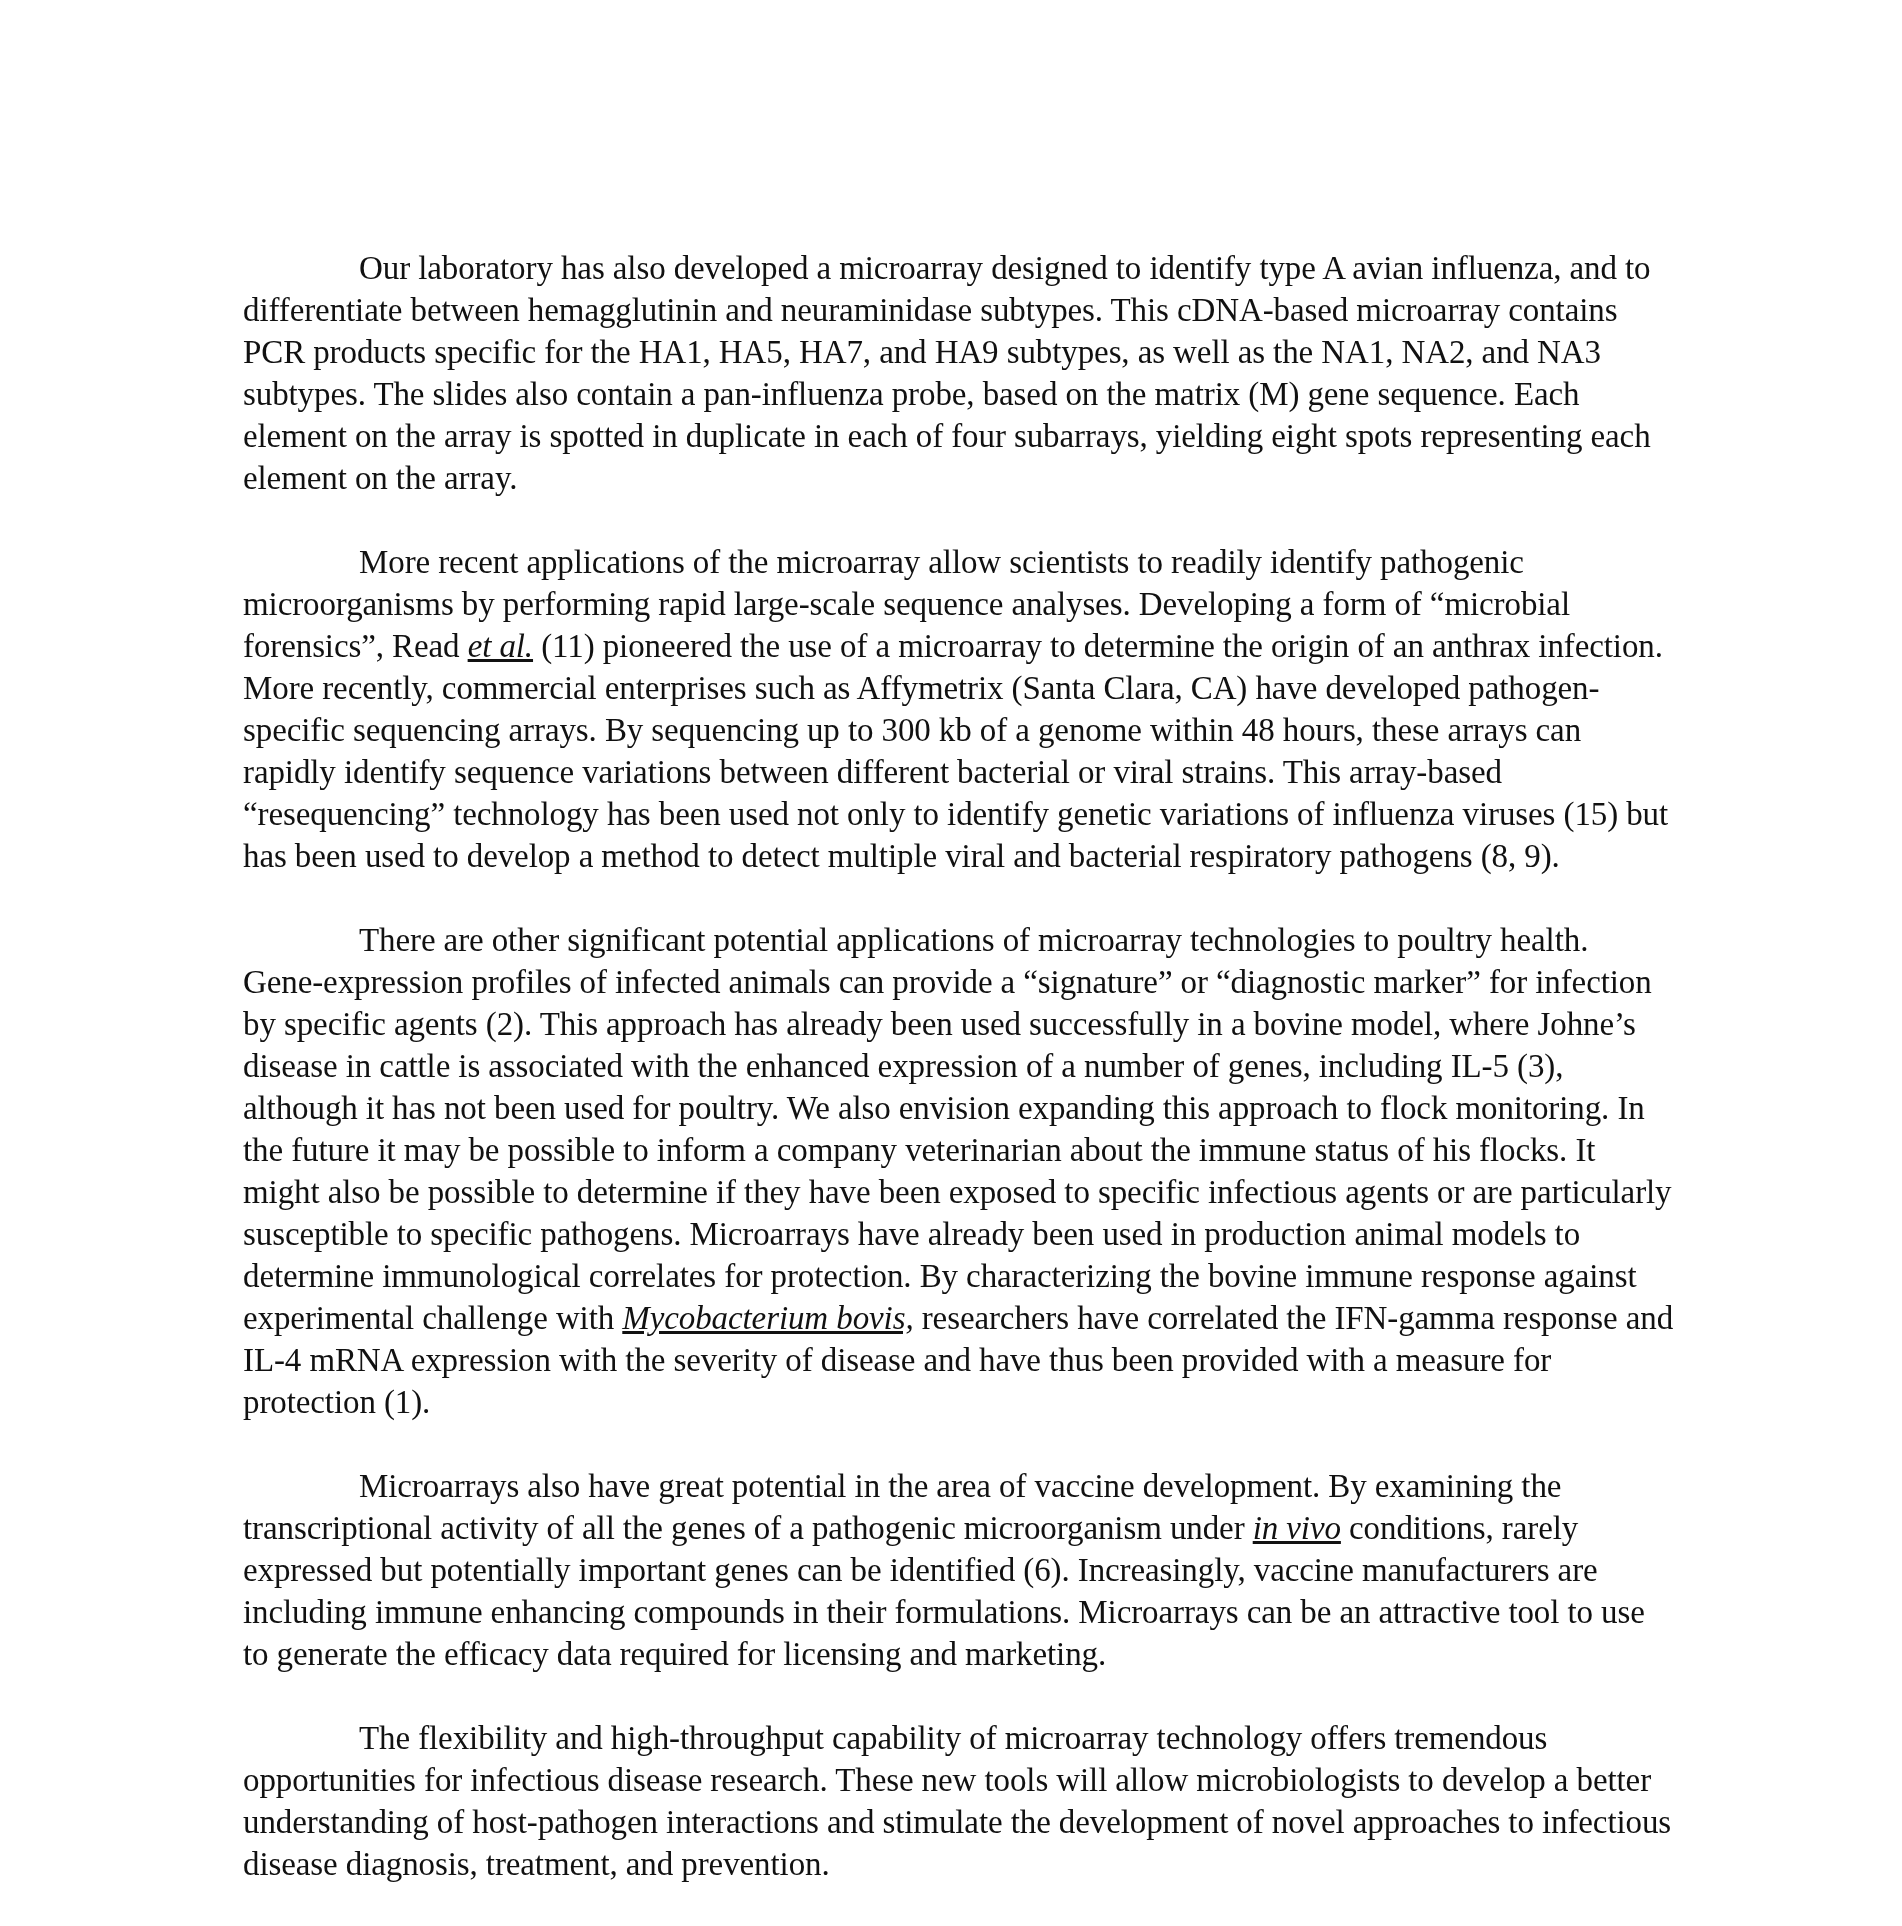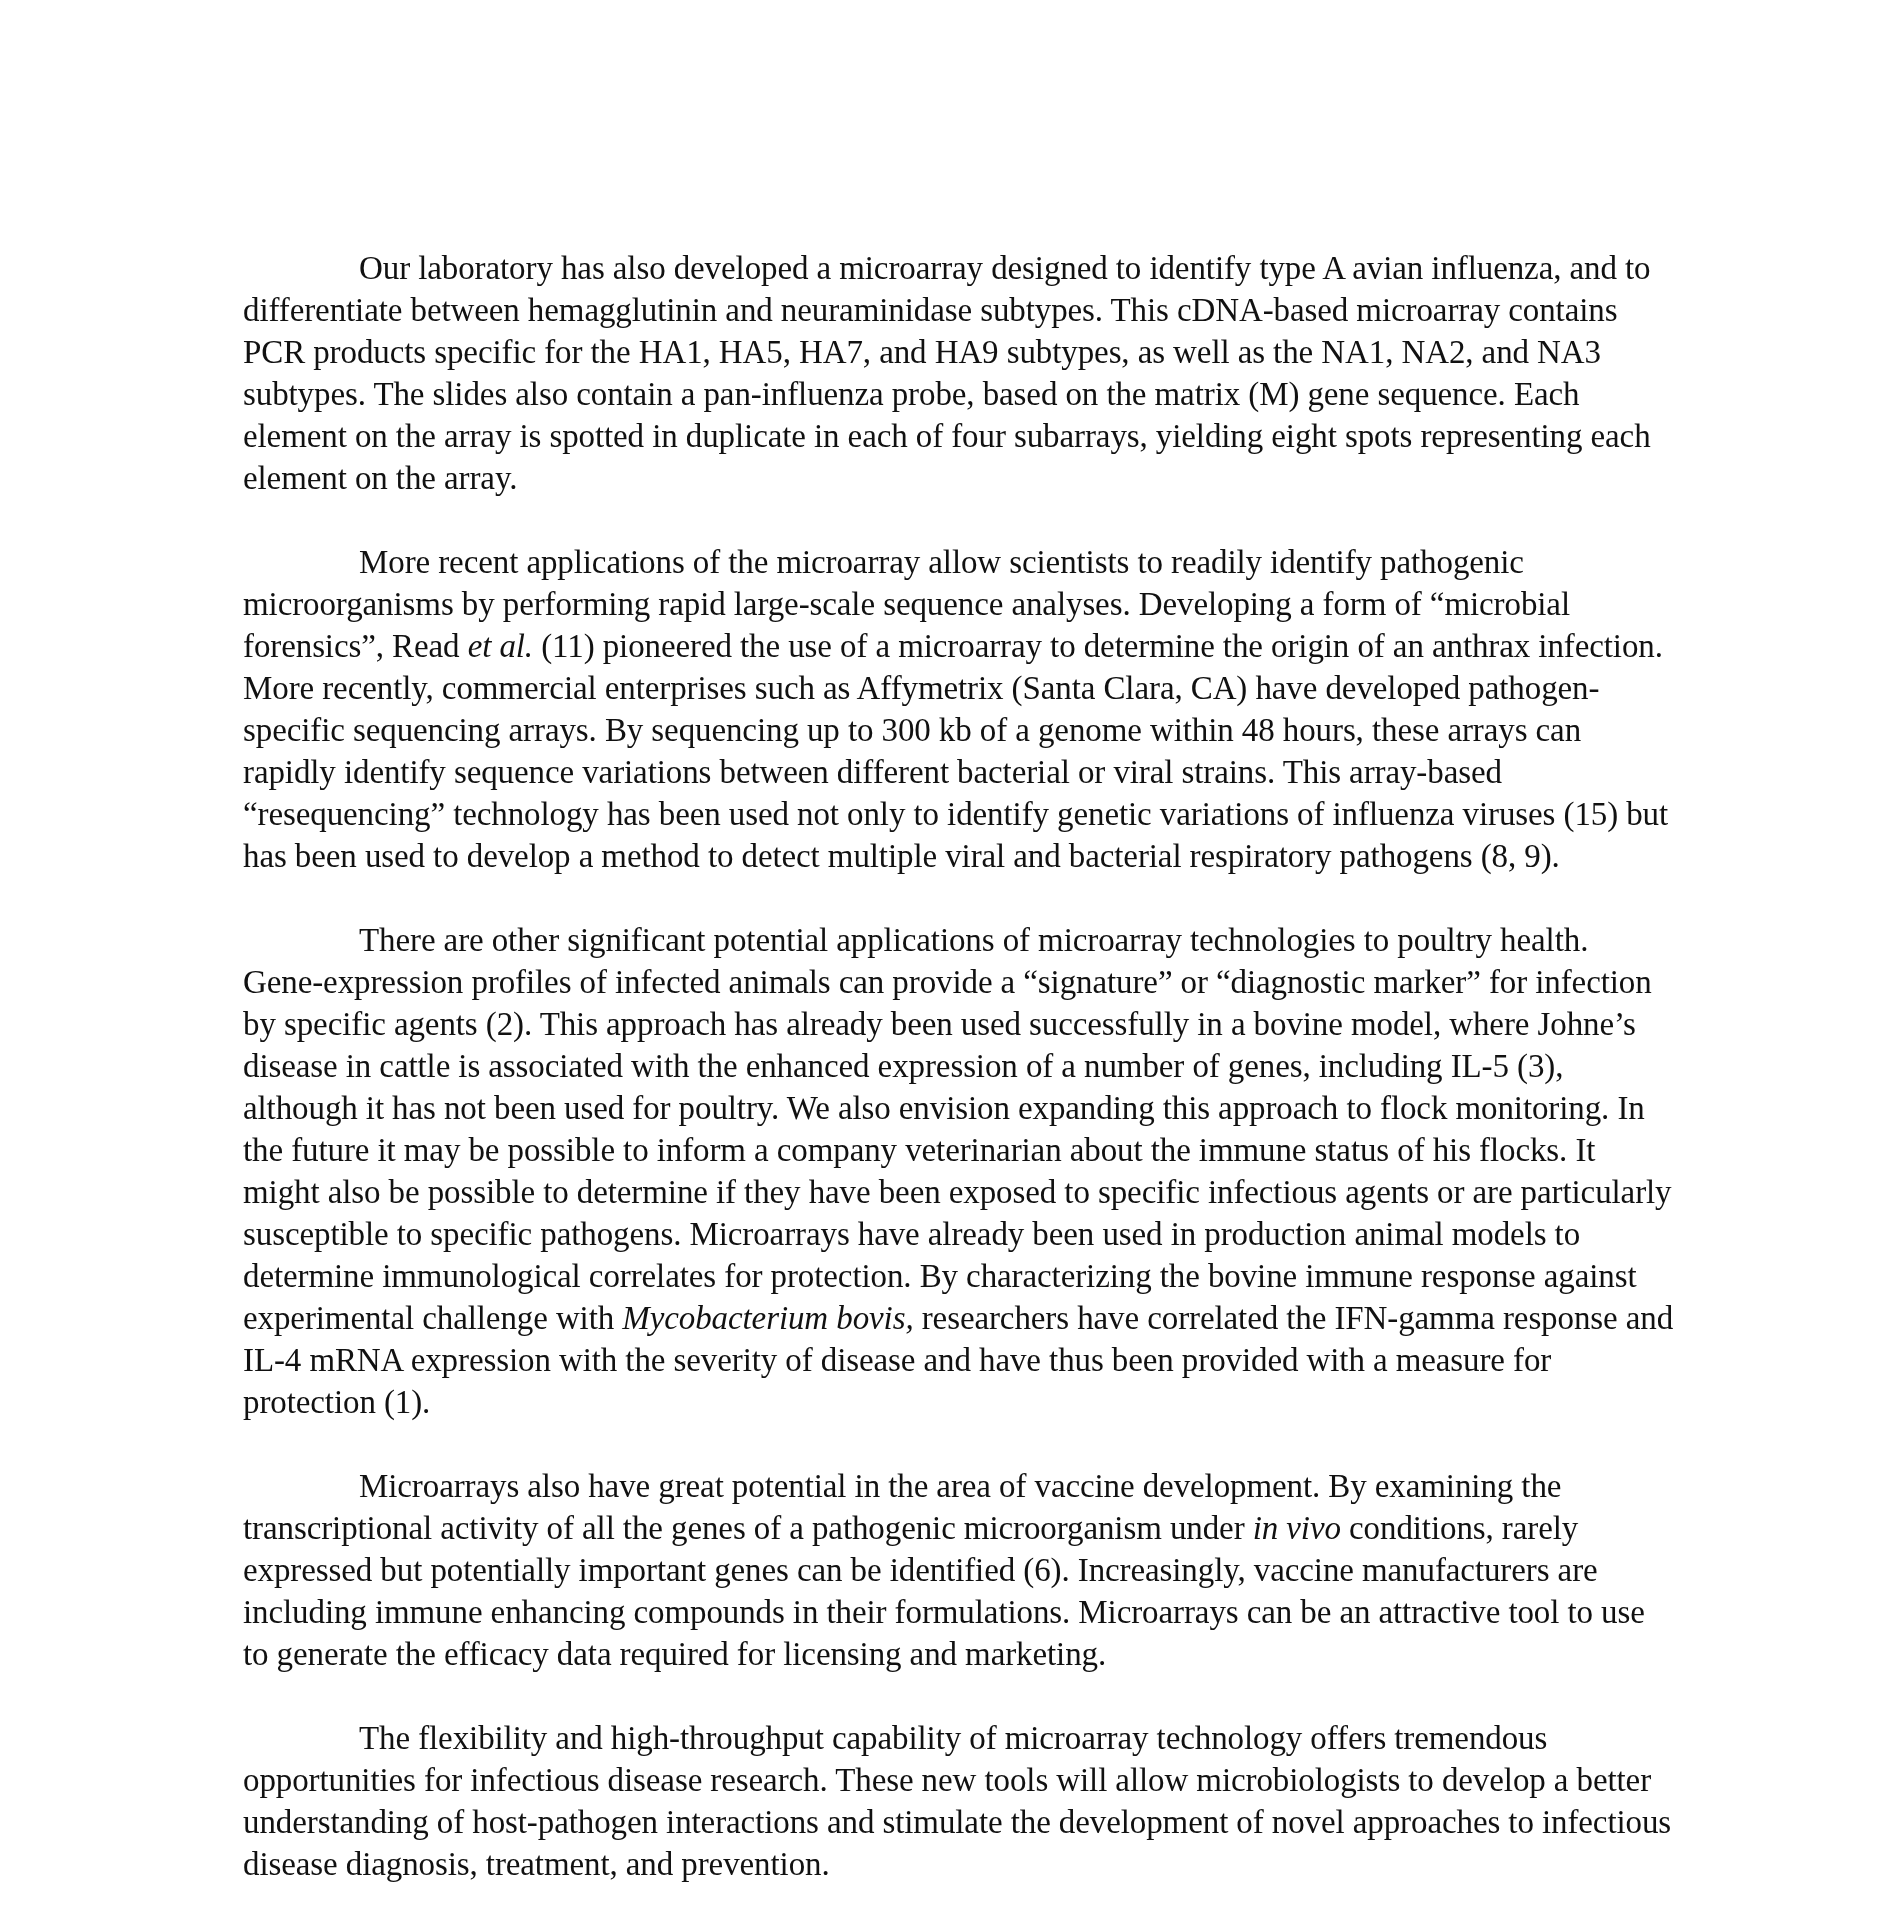--- a/index.html
+++ b/index.html
@@ -24,20 +24,21 @@
     .para {
       font-size: 33px;
       line-height: 42px;
       margin: 0 0 42px 0;
       text-indent: 116px;
       text-align: left;
       letter-spacing: -0.1px;
     }
     .para em {
       font-style: italic;
+      text-decoration: underline;
     }
   </style>
 </head>
 <body>
 
 <div class="page">
   <p class="para">
     <span>Our laboratory has also developed a microarray designed to identify type A avian influenza, and to differentiate between hemagglutinin and neuraminidase subtypes.  This cDNA-based microarray contains PCR products specific for the HA1, HA5, HA7, and HA9 subtypes, as well as the NA1, NA2, and NA3 subtypes.  The slides also contain a pan-influenza probe, based on the matrix (M) gene sequence.  Each element on the array is spotted in duplicate in each of four subarrays, yielding eight spots representing each element on the array.</span>
   </p>
 

